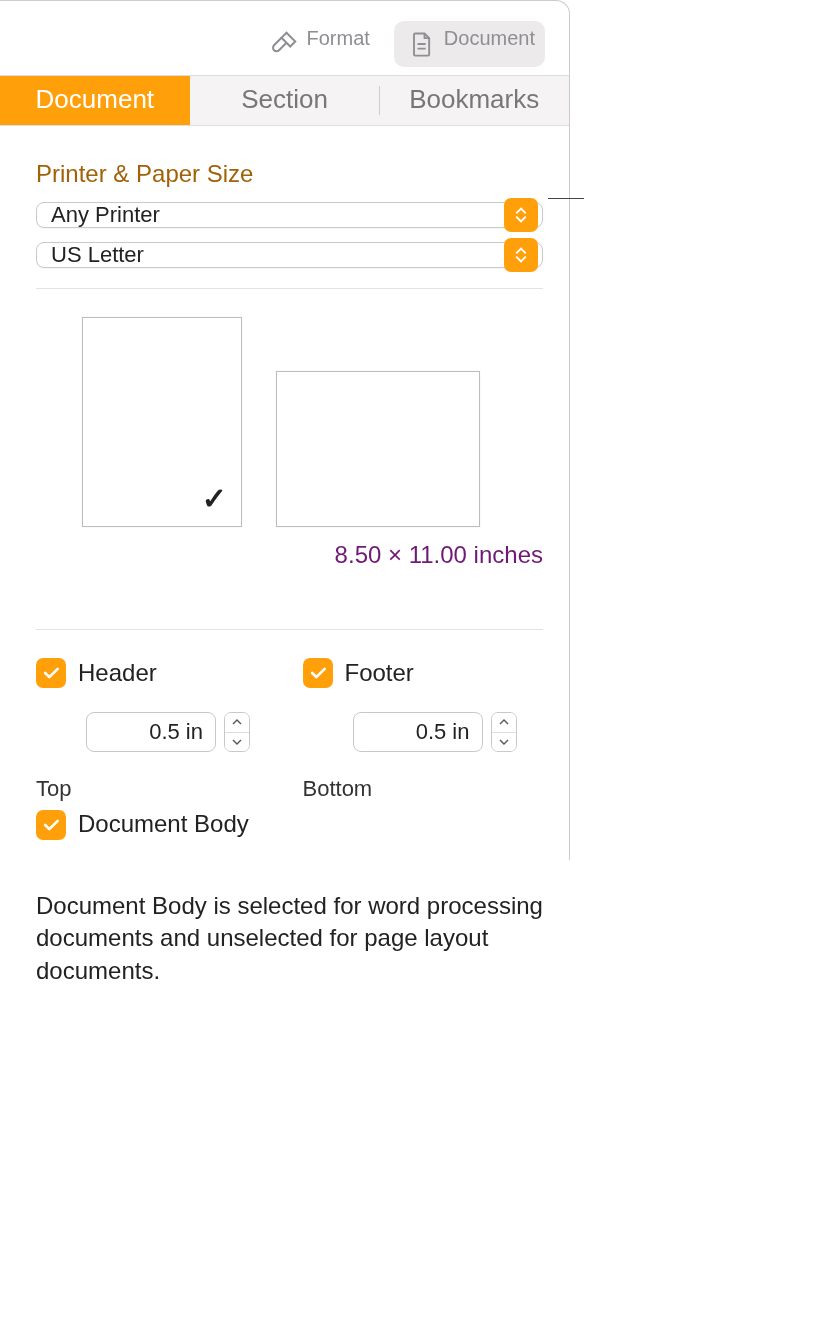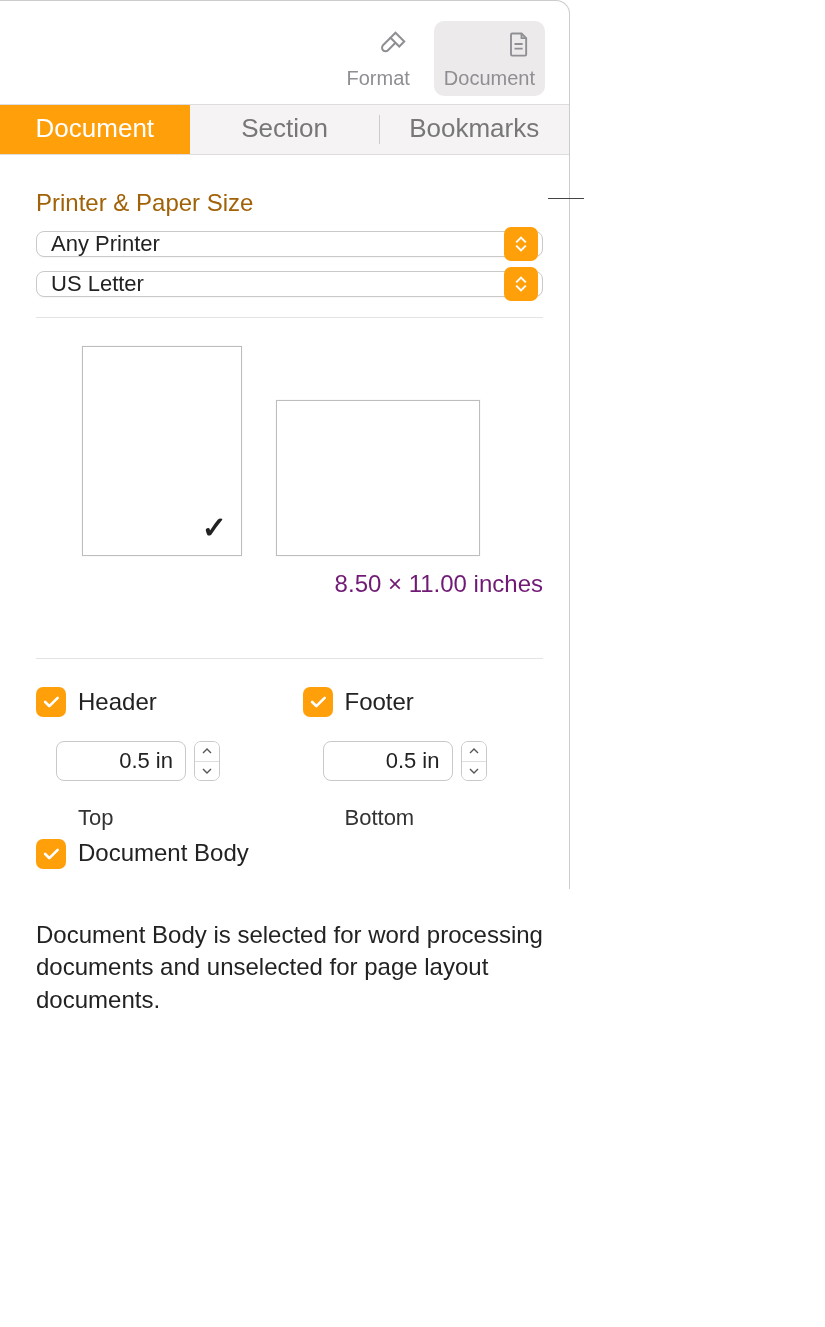--- a/index.html
+++ b/index.html
@@ -34,22 +34,22 @@
   }
   
   .toolbar {
     display: flex;
     justify-content: flex-end;
     padding: 20px 24px 8px 24px;
     gap: 14px;
   }
   .toolbar-item {
     display: flex;
-    flex-direction: column;
-    align-items: flex-end;
+    flex-direction: row;
+    align-items: flex-start;
     gap: 6px;
     font-size: 20px;
     color: #8e8e93;
     padding: 6px 10px;
     border-radius: 10px;
   }
   .toolbar-item.selected {
     background: #eceaea;
   }
   .toolbar-icon {
@@ -185,21 +185,21 @@
     color: #fff;
     font-size: 20px;
     font-weight: 700;
     flex: none;
   }
   .chk svg { width: 20px; height: 20px; }
   .stepper-row {
     display: flex;
     align-items: flex-end;
     gap: 8px;
-    margin-left: 20px;
+    margin-left: 50px;
   }
   .stepper-input {
     border: 1px solid #c9c9c9;
     border-radius: 8px;
     height: 40px;
     width: 130px;
     text-align: right;
     padding: 0 12px;
     font-size: 22px;
     background: #fff;
@@ -217,21 +217,20 @@
     flex: 1;
     display: flex;
     align-items: center;
     justify-content: center;
     font-size: 11px;
     color: #555;
     background: #fff;
   }
   .stepper-btns div + div { border-top: 1px solid #ddd; }
   .sub-label {
-    margin-left: 42px;
     font-size: 22px;
     color: #333;
   }
   .docbody-row {
     display: flex;
     align-items: flex-start;
     gap: 12px;
     margin: 8px 0 10px 0;
   }
   

